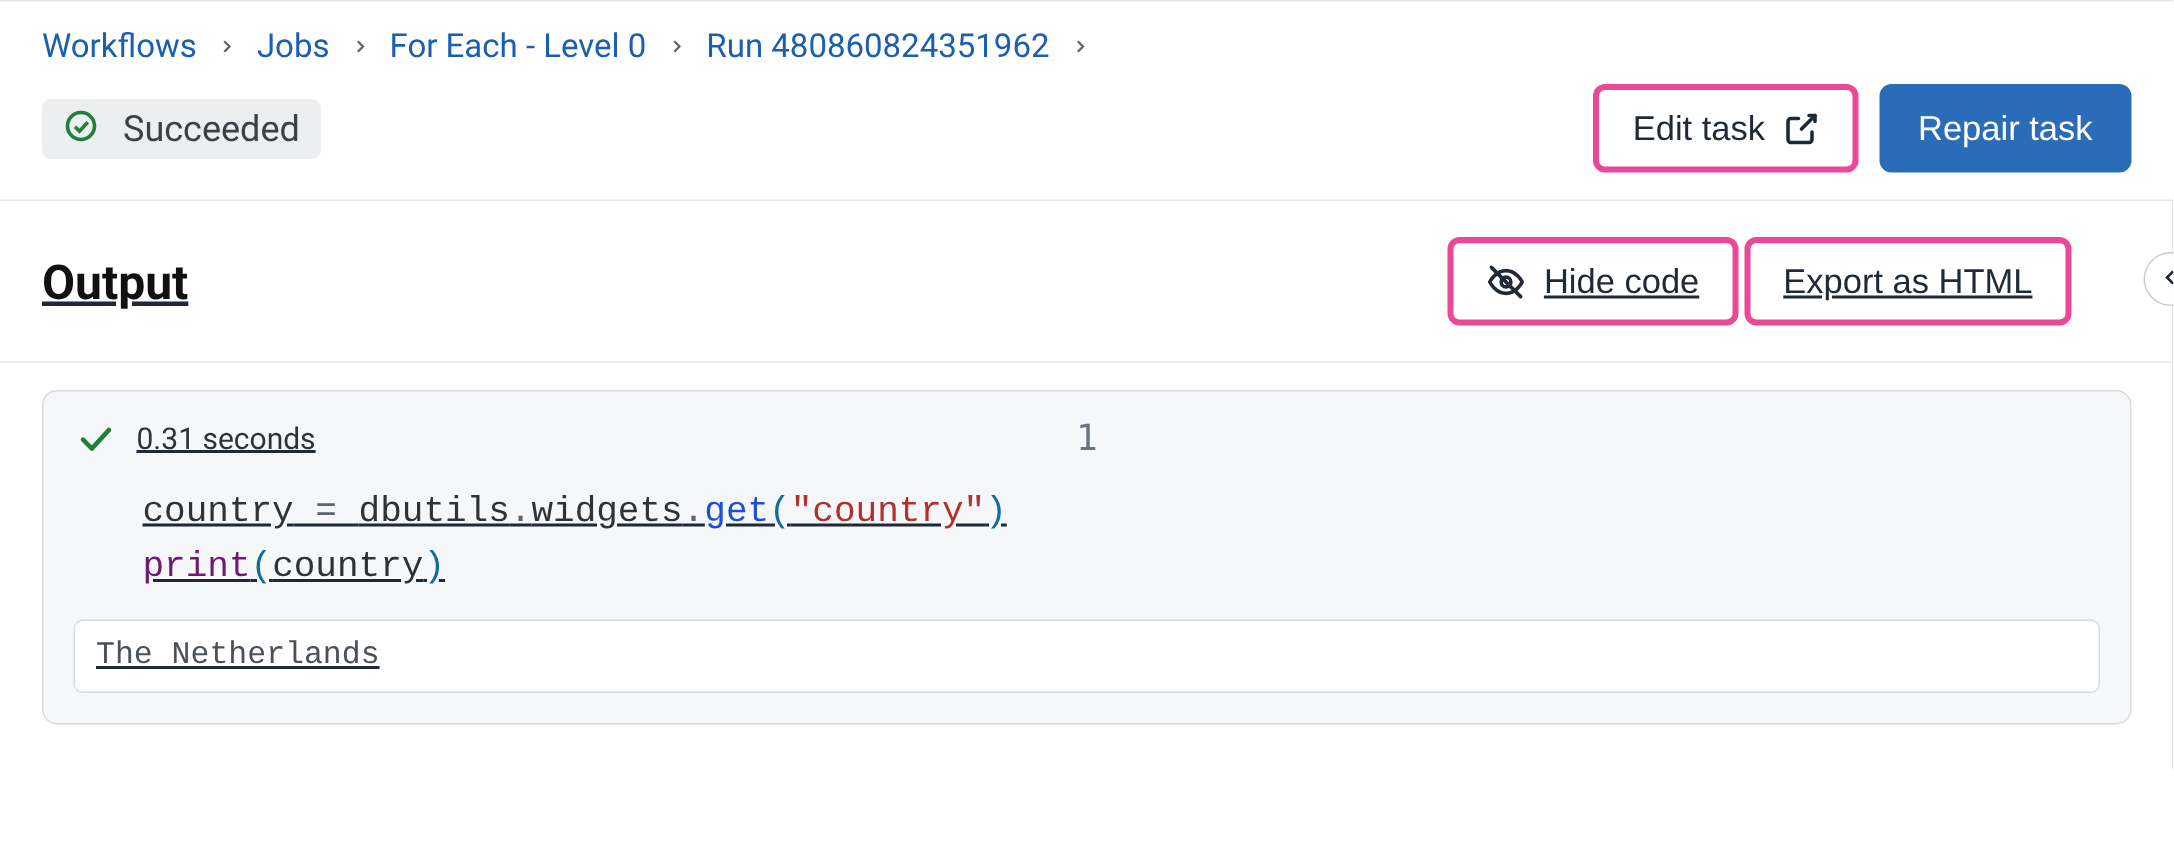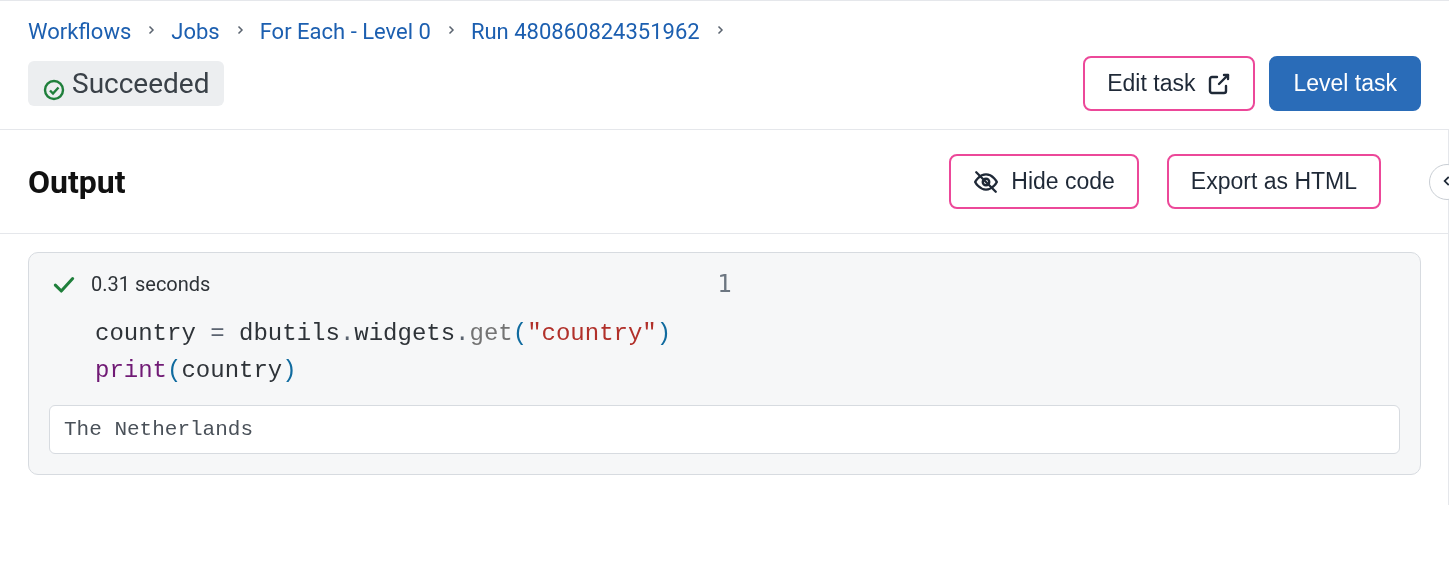--- a/index.html
+++ b/index.html
@@ -15,20 +15,21 @@
   }
   .top-border {
     border-top: 1px solid #e5e7eb;
   }
   .header-section {
     padding: 18px 28px 18px 28px;
     border-bottom: 1px solid #e5e7eb;
   }
   .breadcrumb {
     display: flex;
+    align-items: center;
     gap: 14px;
     font-size: 22px;
     margin-bottom: 12px;
   }
   .breadcrumb a {
     color: #1c5fb0;
     text-decoration: none;
     cursor: pointer;
   }
   .breadcrumb .chevron {
@@ -45,74 +46,75 @@
     align-items: center;
     gap: 18px;
   }
   .page-title {
     font-size: 40px;
     font-weight: 700;
     color: #111;
   }
   .status-badge {
     display: inline-flex;
-    align-items: flex-end;
-    gap: 6px;
+    align-items: flex-start;
+    gap: 16px;
     background: #eceef0;
     border-radius: 6px;
     padding: 6px 14px;
-    font-size: 28px;
+    font-size: 24px;
     color: #3a4148;
   }
   .status-badge .check-circle {
     width: 24px;
     height: 24px;
   }
   .title-actions {
     display: flex;
     align-items: center;
     gap: 14px;
   }
   .btn {
     display: inline-flex;
     align-items: center;
     gap: 12px;
     border-radius: 8px;
     font-size: 23px;
     padding: 12px 22px;
     cursor: pointer;
-    border: 2px solid #ec4899;
+    border: 4px solid #ec4899;
     background: #fff;
     color: #1f2937;
   }
   .btn-primary {
     background: #2a6cb8;
     border-color: #2a6cb8;
     color: #fff;
   }
   .output-section {
     padding: 24px 28px 0 28px;
     position: relative;
     border-bottom: 1px solid #e5e7eb;
   }
   .output-header {
     display: flex;
     align-items: center;
     justify-content: space-between;
     padding-bottom: 24px;
+    text-decoration: underline;
   }
   .output-title {
     font-size: 32px;
     font-weight: 700;
     color: #111;
   }
   .output-actions {
     display: flex;
     align-items: flex-start;
-    gap: 28px;
+    gap: 4px;
     margin-right: 40px;
   }
   .collapse-toggle {
     position: absolute;
     right: -16px;
     top: 34px;
     width: 36px;
     height: 36px;
     border-radius: 50%;
     border: 1px solid #c9ced4;
@@ -126,20 +128,21 @@
     position: absolute;
     right: 0;
     top: 0;
     bottom: 0;
     width: 1px;
     background: #e5e7eb;
   }
   .content-area {
     padding: 18px 28px 30px 28px;
     position: relative;
+    text-decoration: underline;
   }
   .content-area .right-divider2 {
     position: absolute;
     right: 0;
     top: 0;
     bottom: 0;
     width: 1px;
     background: #e5e7eb;
   }
   .cell {
@@ -177,21 +180,21 @@
     font-size: 24px;
     line-height: 1.55;
     white-space: pre;
     padding-left: 46px;
     color: #2e3338;
     margin-bottom: 16px;
   }
   .tok-var { color: #2e3338; text-align: right; }
   .tok-op  { color: #5b6470; }
   .tok-attr{ color: #2e3338; margin-top: 32px; }
-  .tok-call{ color: #737373; }
+  .tok-call{ color: #1d4ed8; }
   .tok-paren{ color: #106b9f; }
   .tok-str { color: #b1302a; }
   .tok-builtin { color: #701a75; text-align: right; }
   .output-box {
     background: #fff;
     border: 1px solid #d7dbe0;
     border-radius: 6px;
     padding: 12px 14px;
     font-family: ui-monospace, Menlo, Consolas, "Courier New", monospace;
     font-size: 21px;
@@ -256,21 +259,21 @@
         <span>Edit task</span>
         <span class="ext-icon">
           <svg viewBox="0 0 24 24" width="24" height="24" fill="none" stroke="#1f2937" stroke-width="2.4" stroke-linecap="round" stroke-linejoin="round">
             <path d="M17 3h4v4"></path>
             <path d="M21 3l-9 9"></path>
             <path d="M19 14v5a2 2 0 0 1-2 2H5a2 2 0 0 1-2-2V7a2 2 0 0 1 2-2h5"></path>
           </svg>
         </span>
       </button>
       <button class="btn btn-primary">
-        <span>Level task</span>
+        <span>Repair task</span>
       </button>
     </div>
   </div>
 </div>
 
 <div class="output-section">
   <div class="right-divider"></div>
   <div class="output-header">
     <h2 class="output-title">Output</h2>
     <div class="output-actions">

